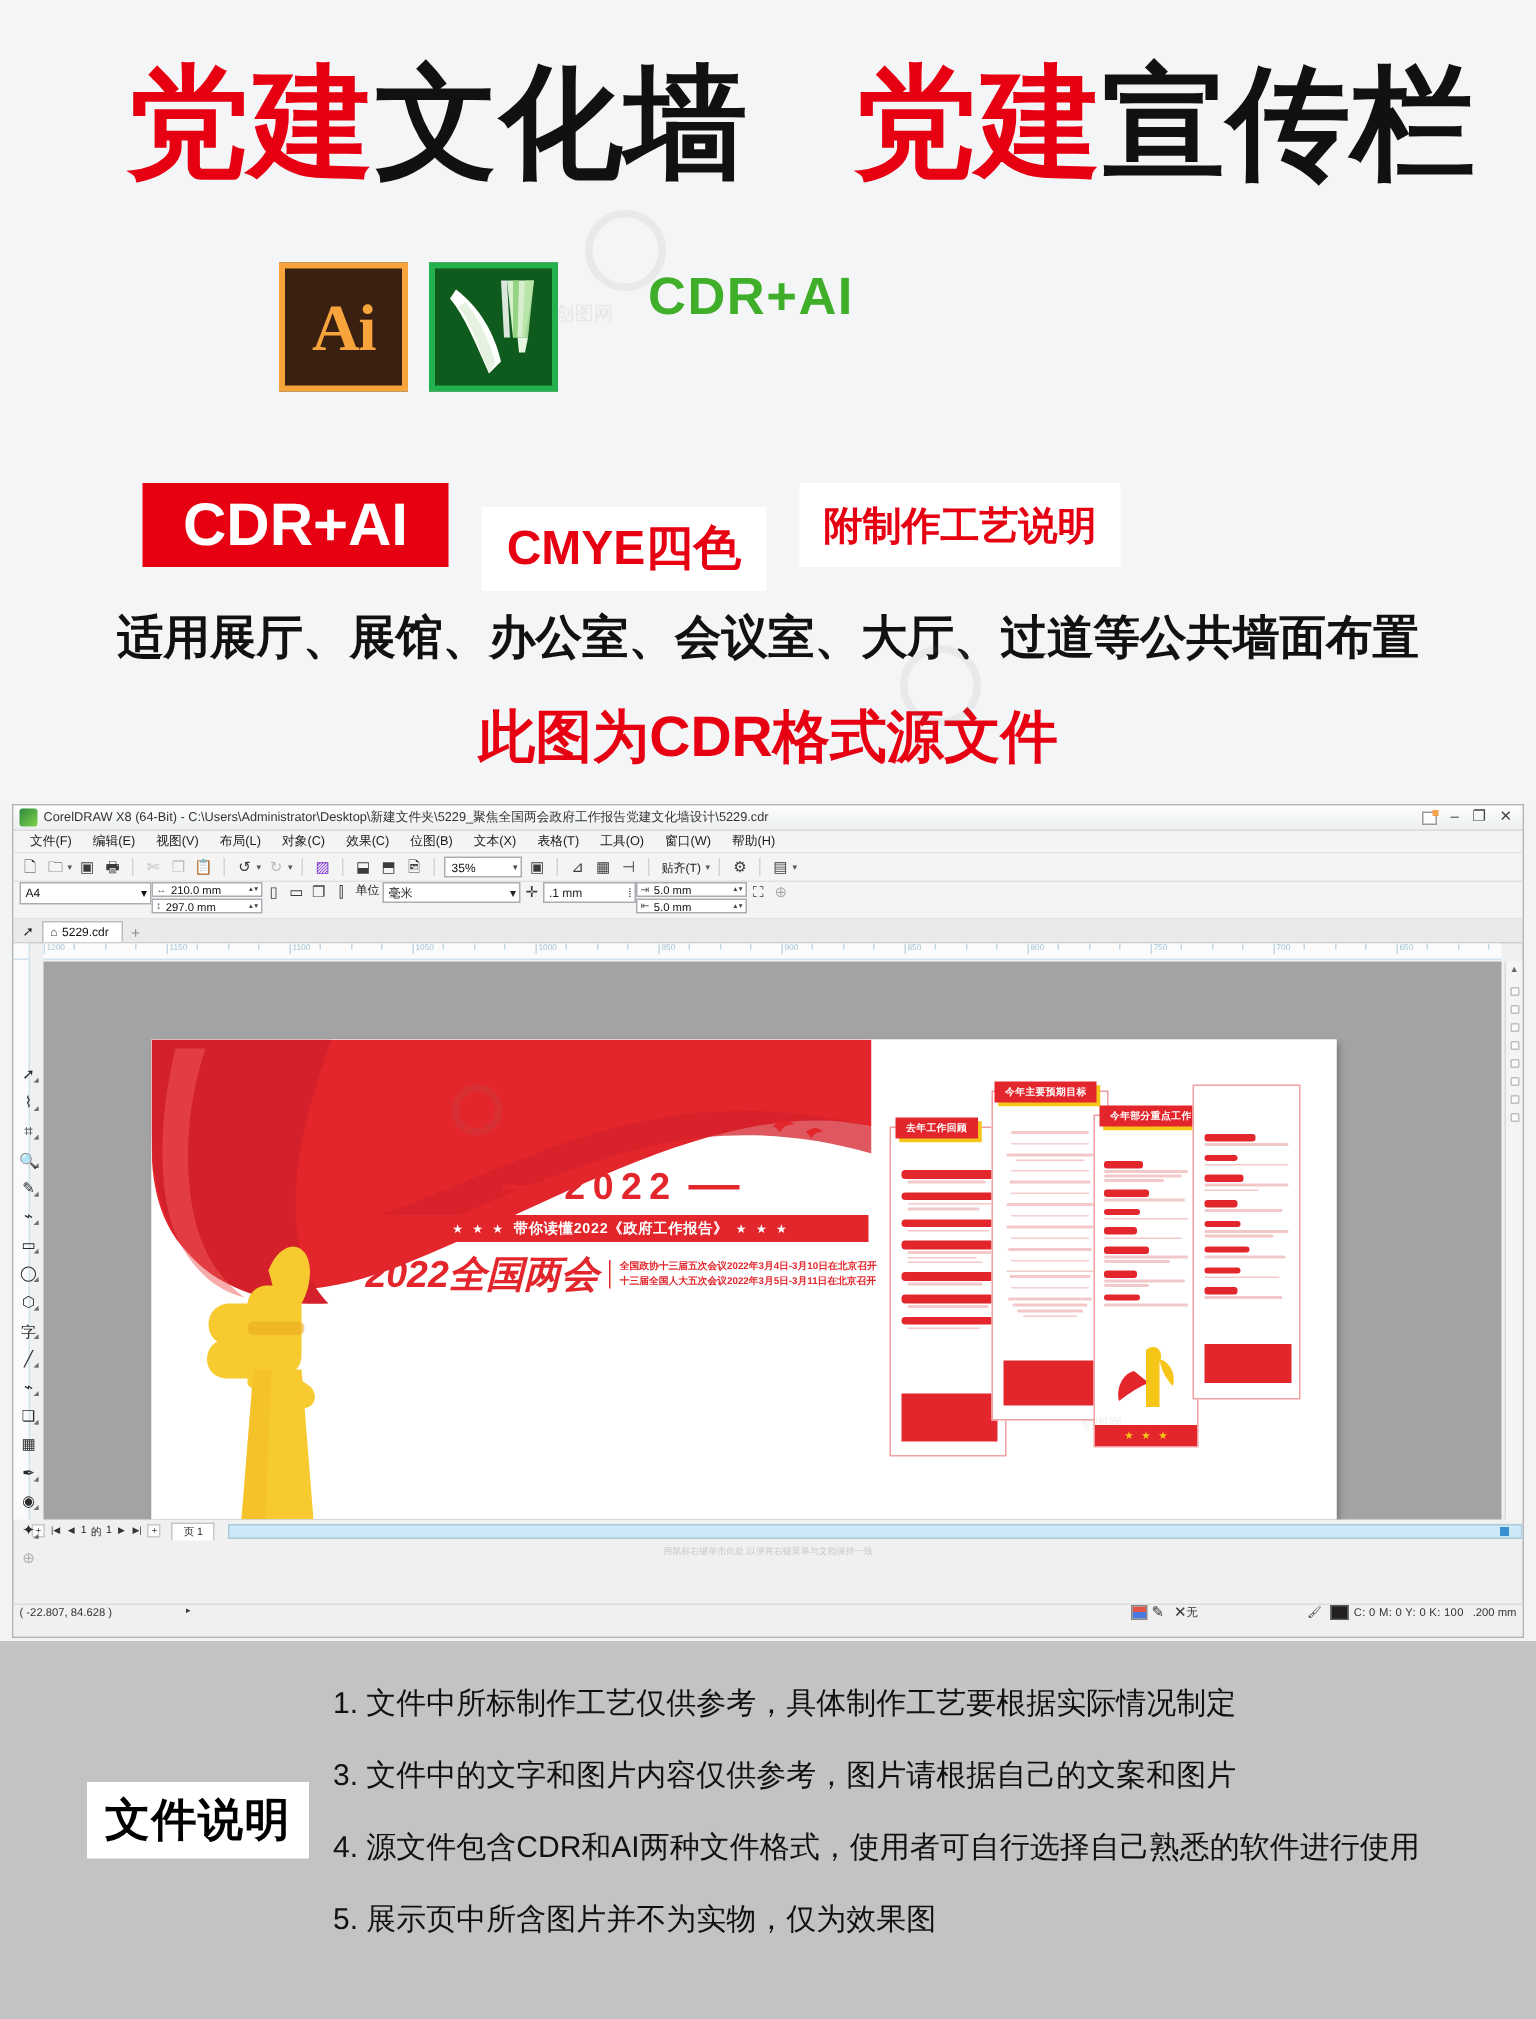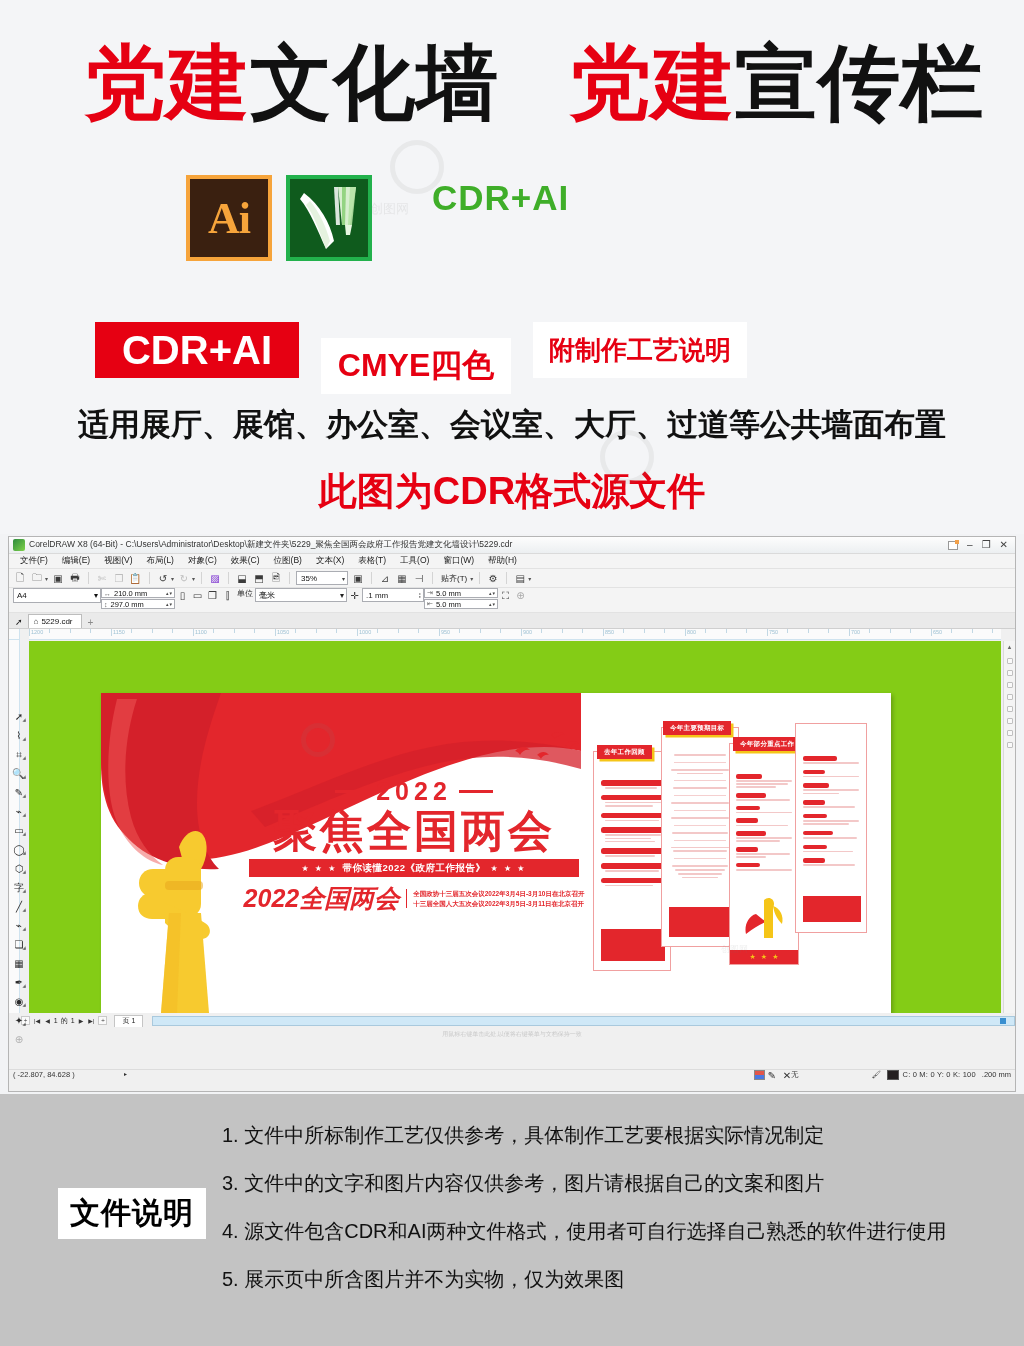--- a/index.html
+++ b/index.html
@@ -243,21 +243,21 @@
     content: ""; position: absolute; right: 1px; bottom: 1px;
     border-left: 3px solid transparent; border-top: 3px solid transparent;
     border-right: 3px solid #2b2b2b; border-bottom: 3px solid #2b2b2b;
     opacity: .65; transform: scale(.55);
   }
   .tool.noflag::after { display: none; }
 
   
   #canvas {
     position: absolute; left: 20px; top: 12px; right: 14px; bottom: 40px;
-    background: #84cc16; overflow: hidden;
+    background: #a3a3a3; overflow: hidden;
   }
   #page-sheet {
     position: absolute; left: 72px; top: 52px; width: 790px; height: 320px;
     background: #fff; box-shadow: 2px 2px 4px rgba(0,0,0,.22);
   }
 
   
   #poster { position: absolute; inset: 0; overflow: hidden; background: #fff; }
   #flag { position: absolute; left: 0; top: 0; width: 480px; height: 215px; }
   #hand { position: absolute; left: 34px; top: 80px; width: 110px; height: 240px; }
@@ -682,21 +682,20 @@
             <path d="M4 22 C9 17 15 17 19 21 C15 20 11 22 9 26 C7 23 5 22 4 22Z" fill="#e3262c"></path>
             <path d="M26 26 C30 22 35 22 38 26 C35 25 31 27 30 30 C28 27 27 26 26 26Z" fill="#e3262c"></path>
           </svg>
 
           <div id="poster-text">
             <div class="pt-year">
               <span class="dash"></span>
               <span>2022</span>
               <span class="dash"></span>
             </div>
-            <div class="pt-main">聚焦全国两会</div>
             <div class="pt-band">
               <span class="stars">★ ★ ★</span>
               <span>带你读懂2022《政府工作报告》</span>
               <span class="stars">★ ★ ★</span>
             </div>
             <div class="pt-foot">
               <span class="big">2022全国两会</span>
               <span class="lines">
                 <div>全国政协十三届五次会议2022年3月4日-3月10日在北京召开</div>
                 <div>十三届全国人大五次会议2022年3月5日-3月11日在北京召开</div>

